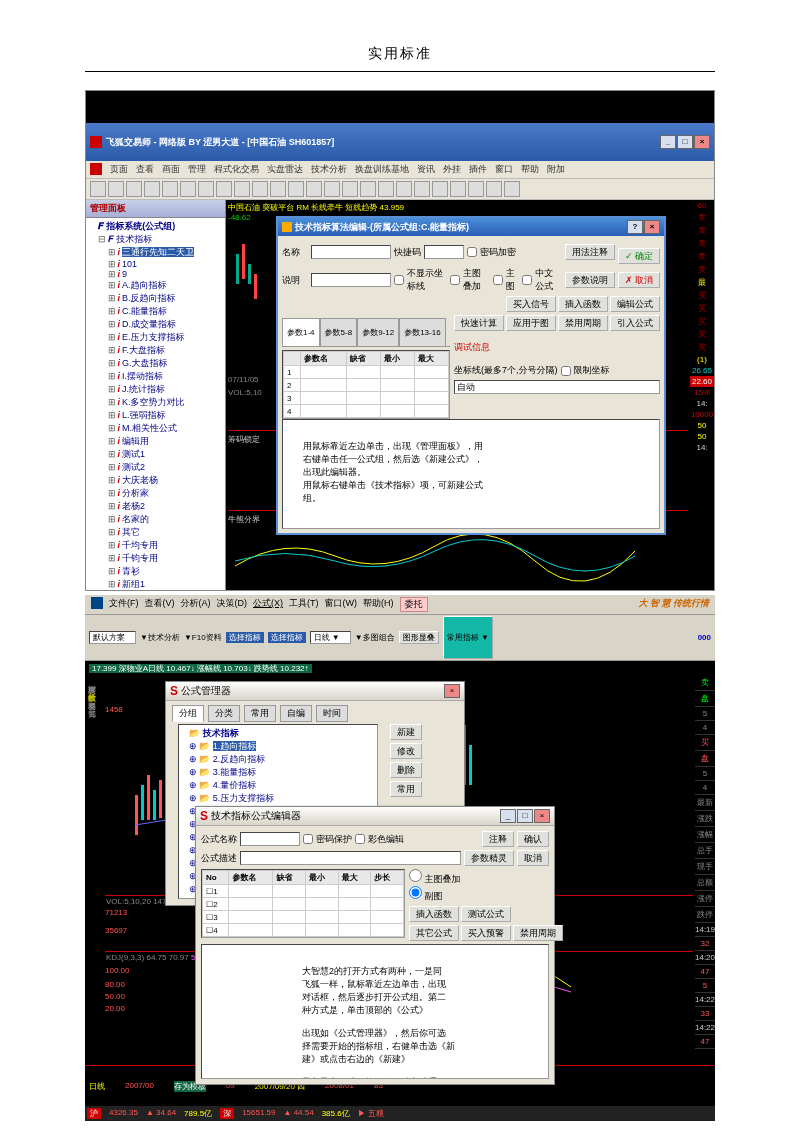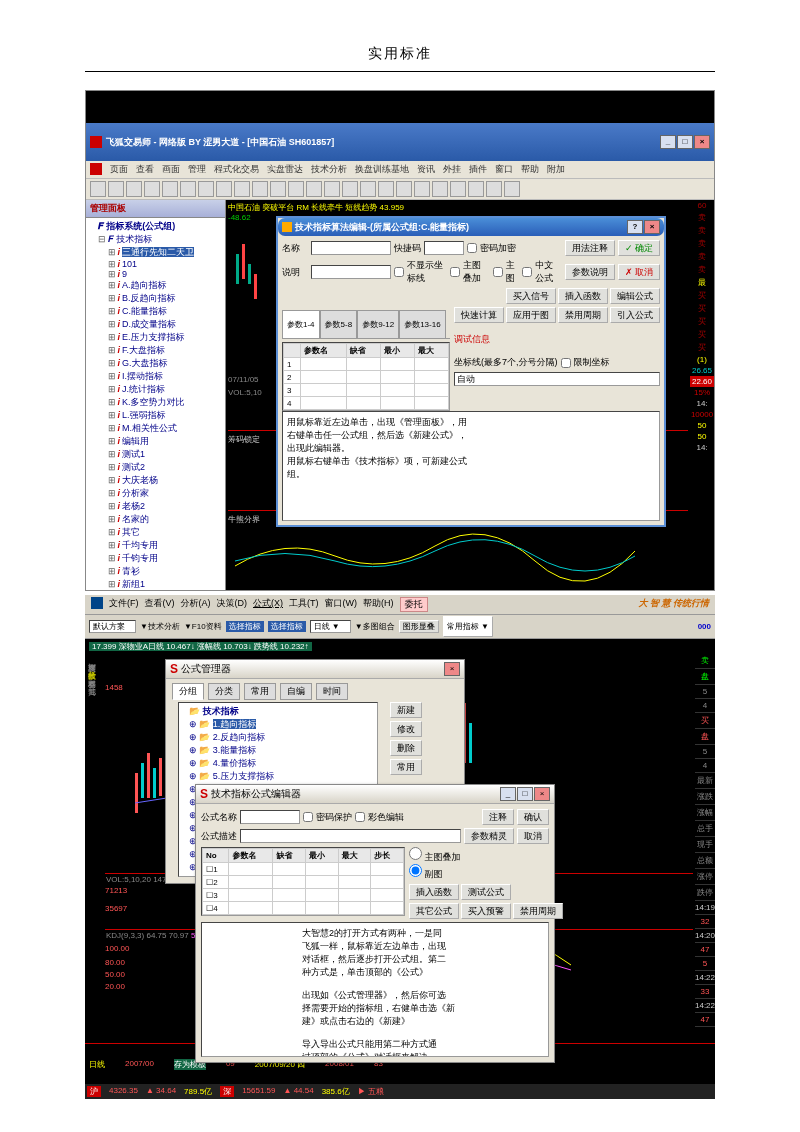--- a/index.html
+++ b/index.html
@@ -37,38 +37,38 @@
 .chart-area { flex: 1; background: #000; position: relative; }
 .chart-top { color: #ccc; font-size: 8px; padding: 2px; }
 .chart-top .g { color: #0c0; } .chart-top .y { color: #ff0; }
 .candle-bg { position: absolute; left: 0; right: 0; top: 14px; height: 150px; }
 .candle { position: absolute; width: 3px; background: #0a8; }
 .candle.red { background: #f44; }
 .rside { position: absolute; right: 0; top: 0; bottom: 0; width: 24px; background: #000; font-size: 8px; color: #a00; text-align: center; }
 .rside div { padding: 1px 0; }
 
 .dialog { position: absolute; background: #e8e4d8; border: 2px solid #5b8fd6; }
-.dlg-title { background: linear-gradient(#4a8ed8, #2a5eb8); color: #fff; padding: 2px 4px; font-size: 9px; font-weight: bold; display: flex; align-items: center; border-radius: 7px; }
+.dlg-title { background: linear-gradient(#4a8ed8, #2a5eb8); color: #fff; padding: 2px 4px; font-size: 9px; font-weight: bold; display: flex; align-items: center; }
 .dlg-title .ico { width: 10px; height: 10px; background: #fa0; margin-right: 3px; }
 .dlg-title .spacer { flex: 1; }
 .dlg-body { padding: 4px; font-size: 9px; }
 .dlg-row { display: flex; align-items: center; gap: 3px; margin-bottom: 3px; }
 .dlg-row label { min-width: 26px; }
 .inp { background: #fff; border: 1px inset #999; height: 14px; padding: 0 2px; font-size: 9px; }
 .btn { background: #e0e0dc; border: 1px outset #fff; padding: 1px 6px; font-size: 9px; height: 16px; white-space: nowrap; }
-.btn.ok { color: #080; } .btn.cancel { color: #c00; }
+.btn.ok { color: #080; margin-top: 8px; } .btn.cancel { color: #c00; }
 .chk { width: 10px; height: 10px; }
 .tabs { display: flex; border-bottom: 1px solid #999; margin: 3px 0; font-size: 8px; }
 .tabs span { padding: 8px 4px; border: 1px solid #999; border-bottom: none; background: #ddd; }
 .tabs span.on { background: #fff; }
 .grid { border: 1px inset #999; background: #fff; font-size: 8px; }
 .grid table { width: 100%; border-collapse: collapse; }
 .grid th, .grid td { border: 1px solid #ccc; padding: 1px 3px; text-align: left; height: 13px; }
 .grid th { background: #e8e8e8; }
-.bigtxt { background: #fff; border: 1px inset #999; padding: 4px; font-size: 9px; height: 110px; overflow: hidden; }
+.bigtxt { background: #fff; border: 1px inset #999; padding: 20px; font-size: 9px; height: 110px; overflow: hidden; }
 
 .app2 { width: 100%; background: #000; }
 .app2-menubar { background: #d8d4c8; padding: 2px 6px; display: flex; gap: 6px; font-size: 9px; border-bottom: 1px solid #999; }
 .app2-sub { background: #d8d4c8; padding: 1px 4px; display: flex; gap: 4px; font-size: 8px; align-items: center; border-bottom: 1px solid #999; }
 .app2-sub .drop { background: #fff; border: 1px inset #999; padding: 0 10px 0 3px; }
 .app2-body { background: #000; position: relative; height: 460px; }
 .app2-info { color: #ccc; font-size: 8px; padding: 2px 4px; }
 .app2-left { position: absolute; left: 0; top: 14px; bottom: 26px; width: 18px; font-size: 8px; color: #888; }
 .app2-left div { padding: 4px 0; writing-mode: vertical-rl; text-align: center; }
 .app2-right { position: absolute; right: 0; top: 14px; bottom: 26px; width: 20px; background: #000; font-size: 8px; color: #888; text-align: center; }
@@ -369,21 +369,21 @@
     </div>
     <div class="app2-sub">
       <span class="drop">默认方案</span>
       <span>▼技术分析</span>
       <span>▼F10资料</span>
       <span style="background:#2a5aa8;color:#fff;padding:0 3px">选择指标</span>
       <span style="background:#2a5aa8;color:#fff;padding:0 3px">选择指标</span>
       <span class="drop">日线 ▼</span>
       <span>▼多图组合</span>
       <span style="background:#e0e0dc;border:1px outset #fff;padding:0 3px">图形显叠</span>
-      <span style="background:#ffffff;border:1px outset #fff;padding:4px 3px">常用指标 ▼</span>
+      <span style="background:#14b8a6;border:1px outset #fff;padding:15px 3px">常用指标 ▼</span>
       <div style="flex:1"></div>
       <span style="color:#00c;font-weight:bold">000</span>
     </div>
     <div class="app2-body">
       <div class="app2-info">
         <span style="background:#164;color:#fff;padding:0 3px">17.399  深物业A日线  10.467↓  涨幅线 10.703↓  跌势线 10.232↑</span>
       </div>
       <div class="app2-left">
         <div>深度资料</div>
         <div style="color:#cc0">技术公析</div>

